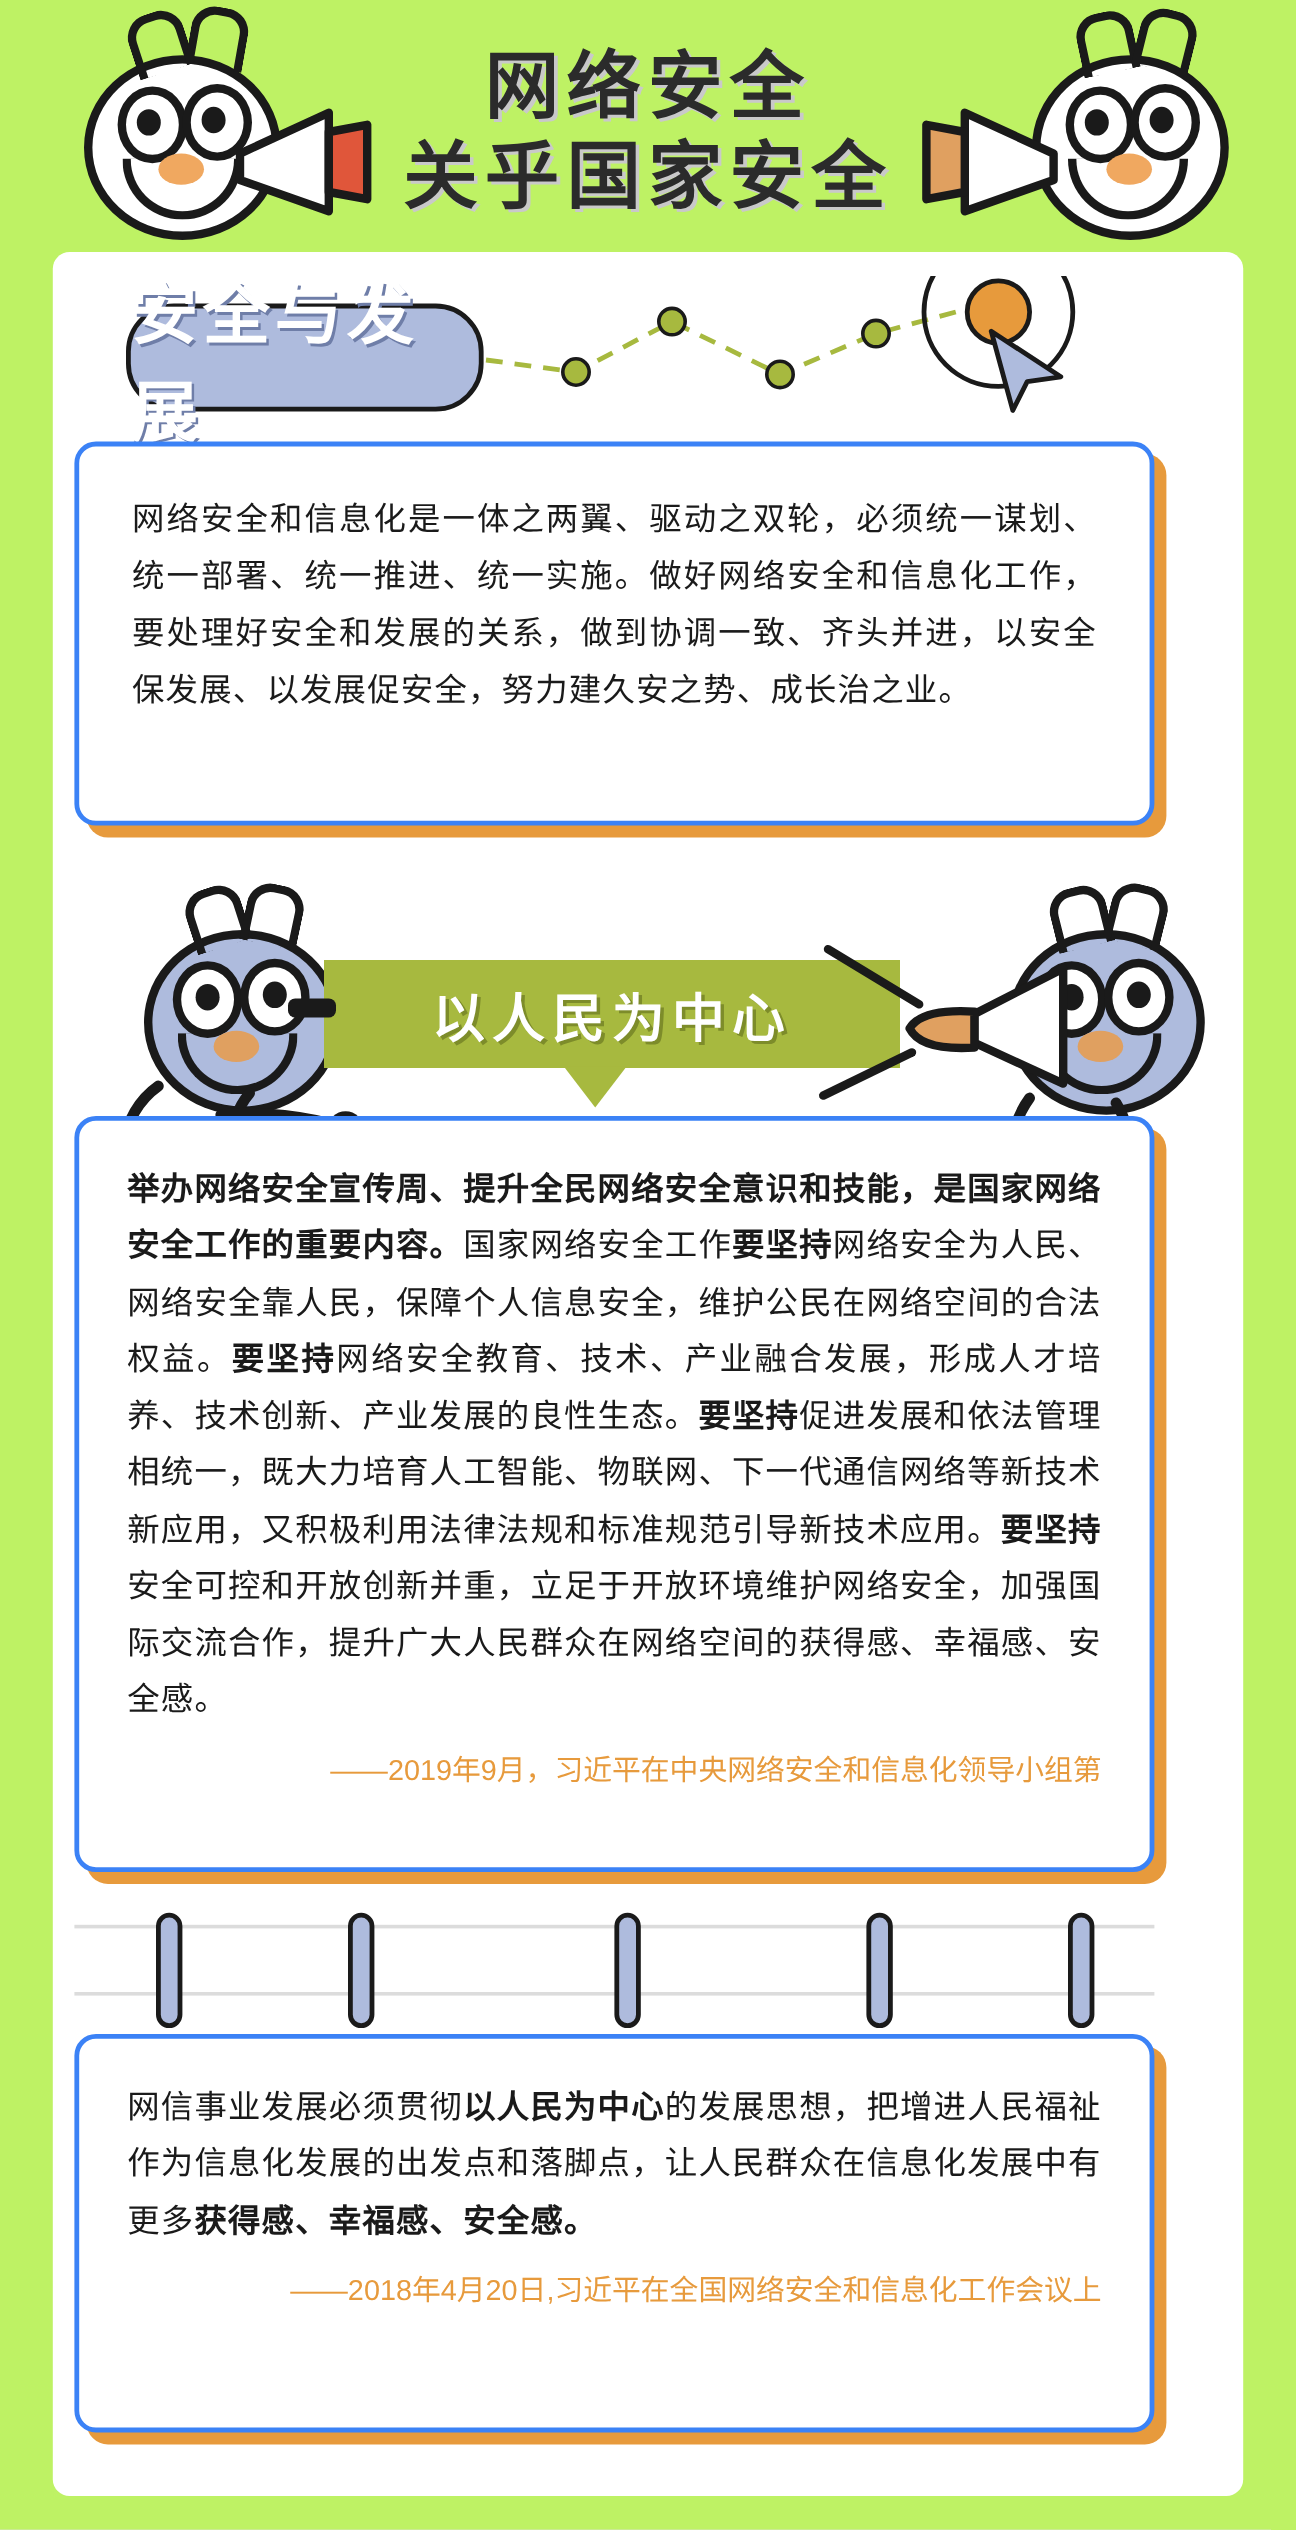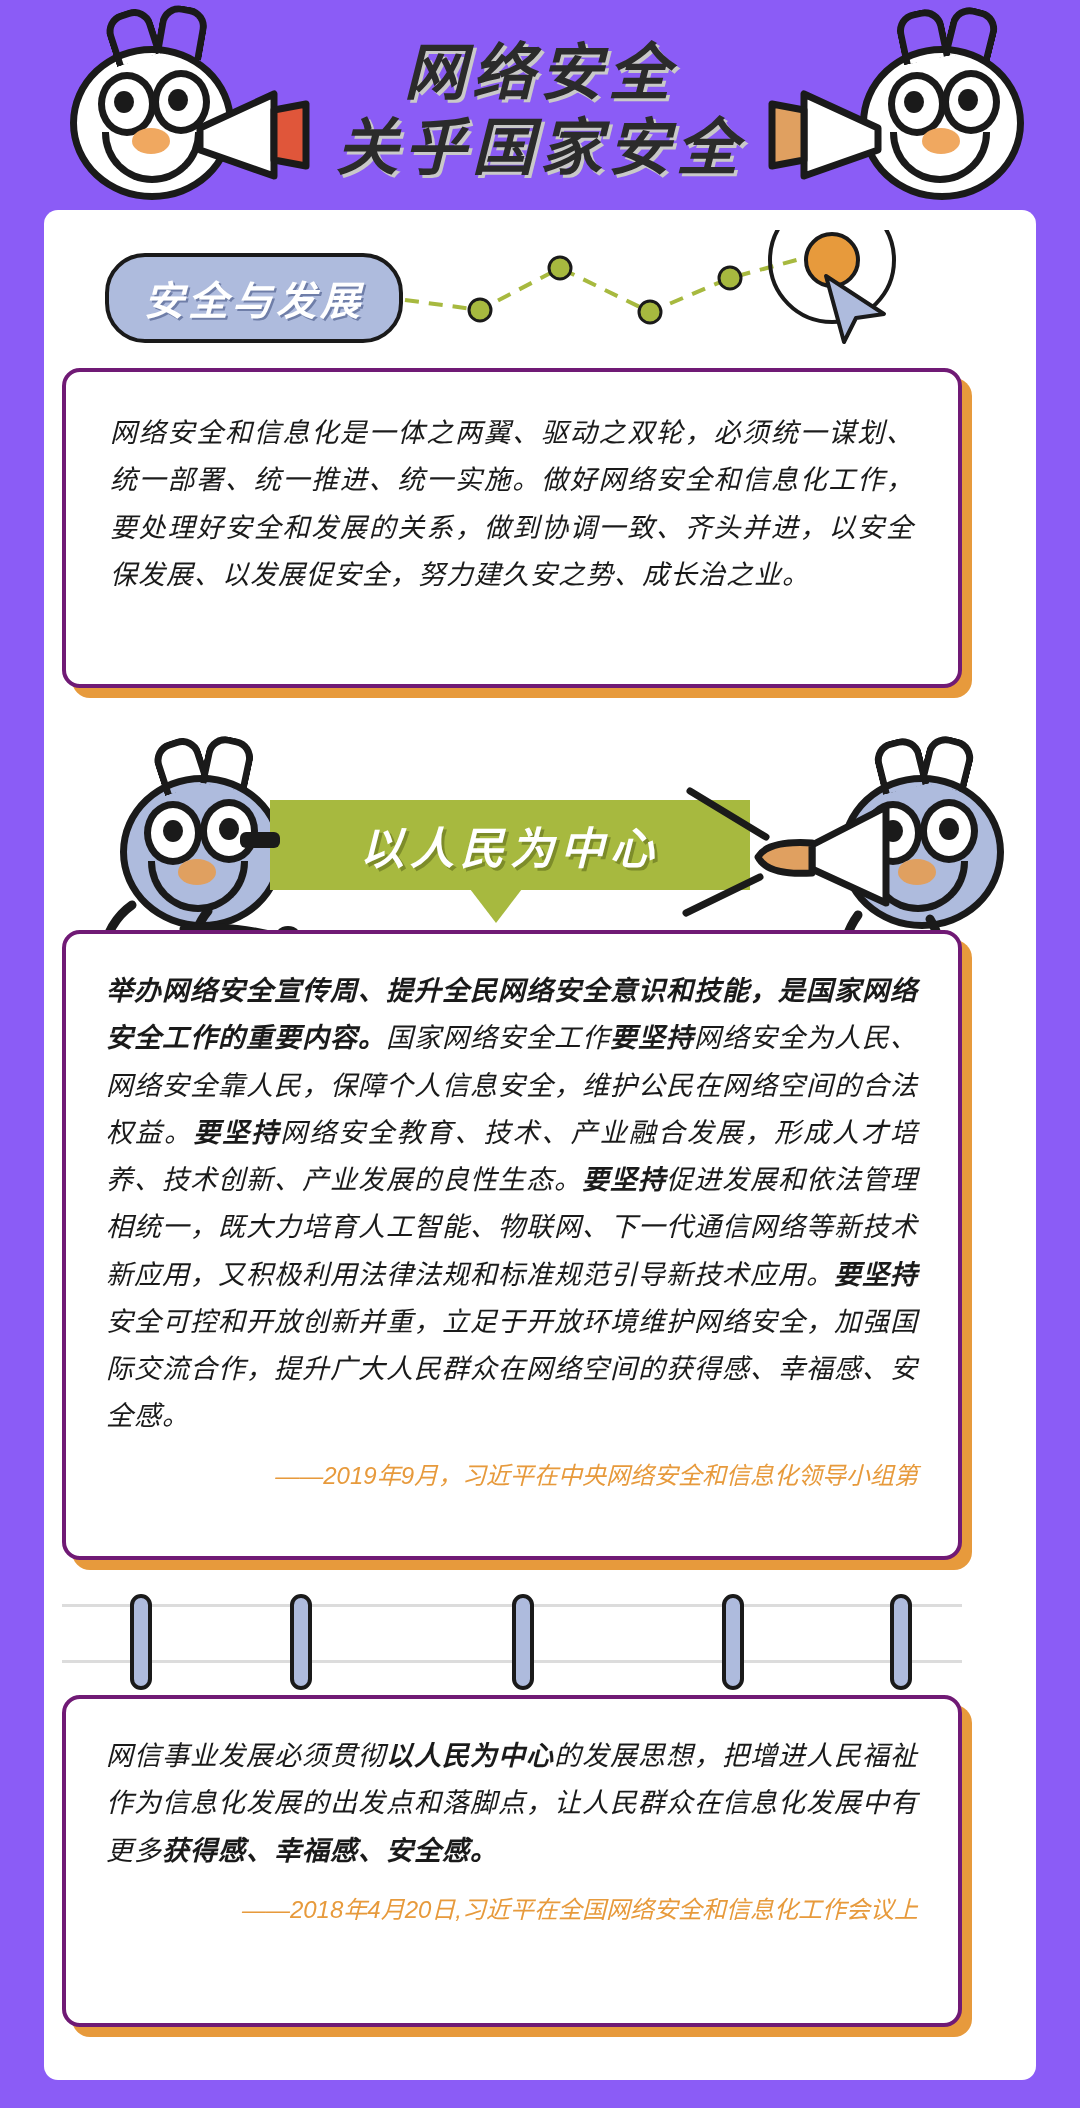--- a/index.html
+++ b/index.html
@@ -12,22 +12,21 @@
     height: 2108px;
     font-family: "Liberation Sans", sans-serif;
     position: relative;
     overflow: hidden;
   }
   .page {
     position: absolute;
     left: 0; top: 0;
     width: 1080px;
     height: 2108px;
-    background: #8b5cf6;
-    font-style: italic;
+    background: #bef264;
   }
   .card {
     position: absolute;
     left: 44px;
     top: 210px;
     width: 992px;
     height: 1870px;
     background: #ffffff;
     border-radius: 14px;
   }
@@ -117,37 +116,37 @@
     align-items: center;
     justify-content: center;
     letter-spacing: 4px;
     text-shadow: 2px 2px 0 #6f7ea8;
   }
   #label-security-development {
     left: 105px;
     top: 253px;
     width: 290px;
     height: 82px;
-    font-size: 40px;
+    font-size: 56px;
   }
 
   
   .deco-line {
     position: absolute;
     left: 400px;
     top: 230px;
     width: 560px;
     height: 120px;
   }
 
   
   .quote-box {
     position: absolute;
     background: #ffffff;
-    border: 4px solid #701a75;
+    border: 4px solid #3b82f6;
     border-radius: 18px;
     box-shadow: 10px 10px 0 #e79a3c;
     box-sizing: border-box;
   }
   .quote-text {
     color: #1a1a1a;
     font-size: 27px;
     line-height: 1.75;
     letter-spacing: 1px;
     text-align: justify;

